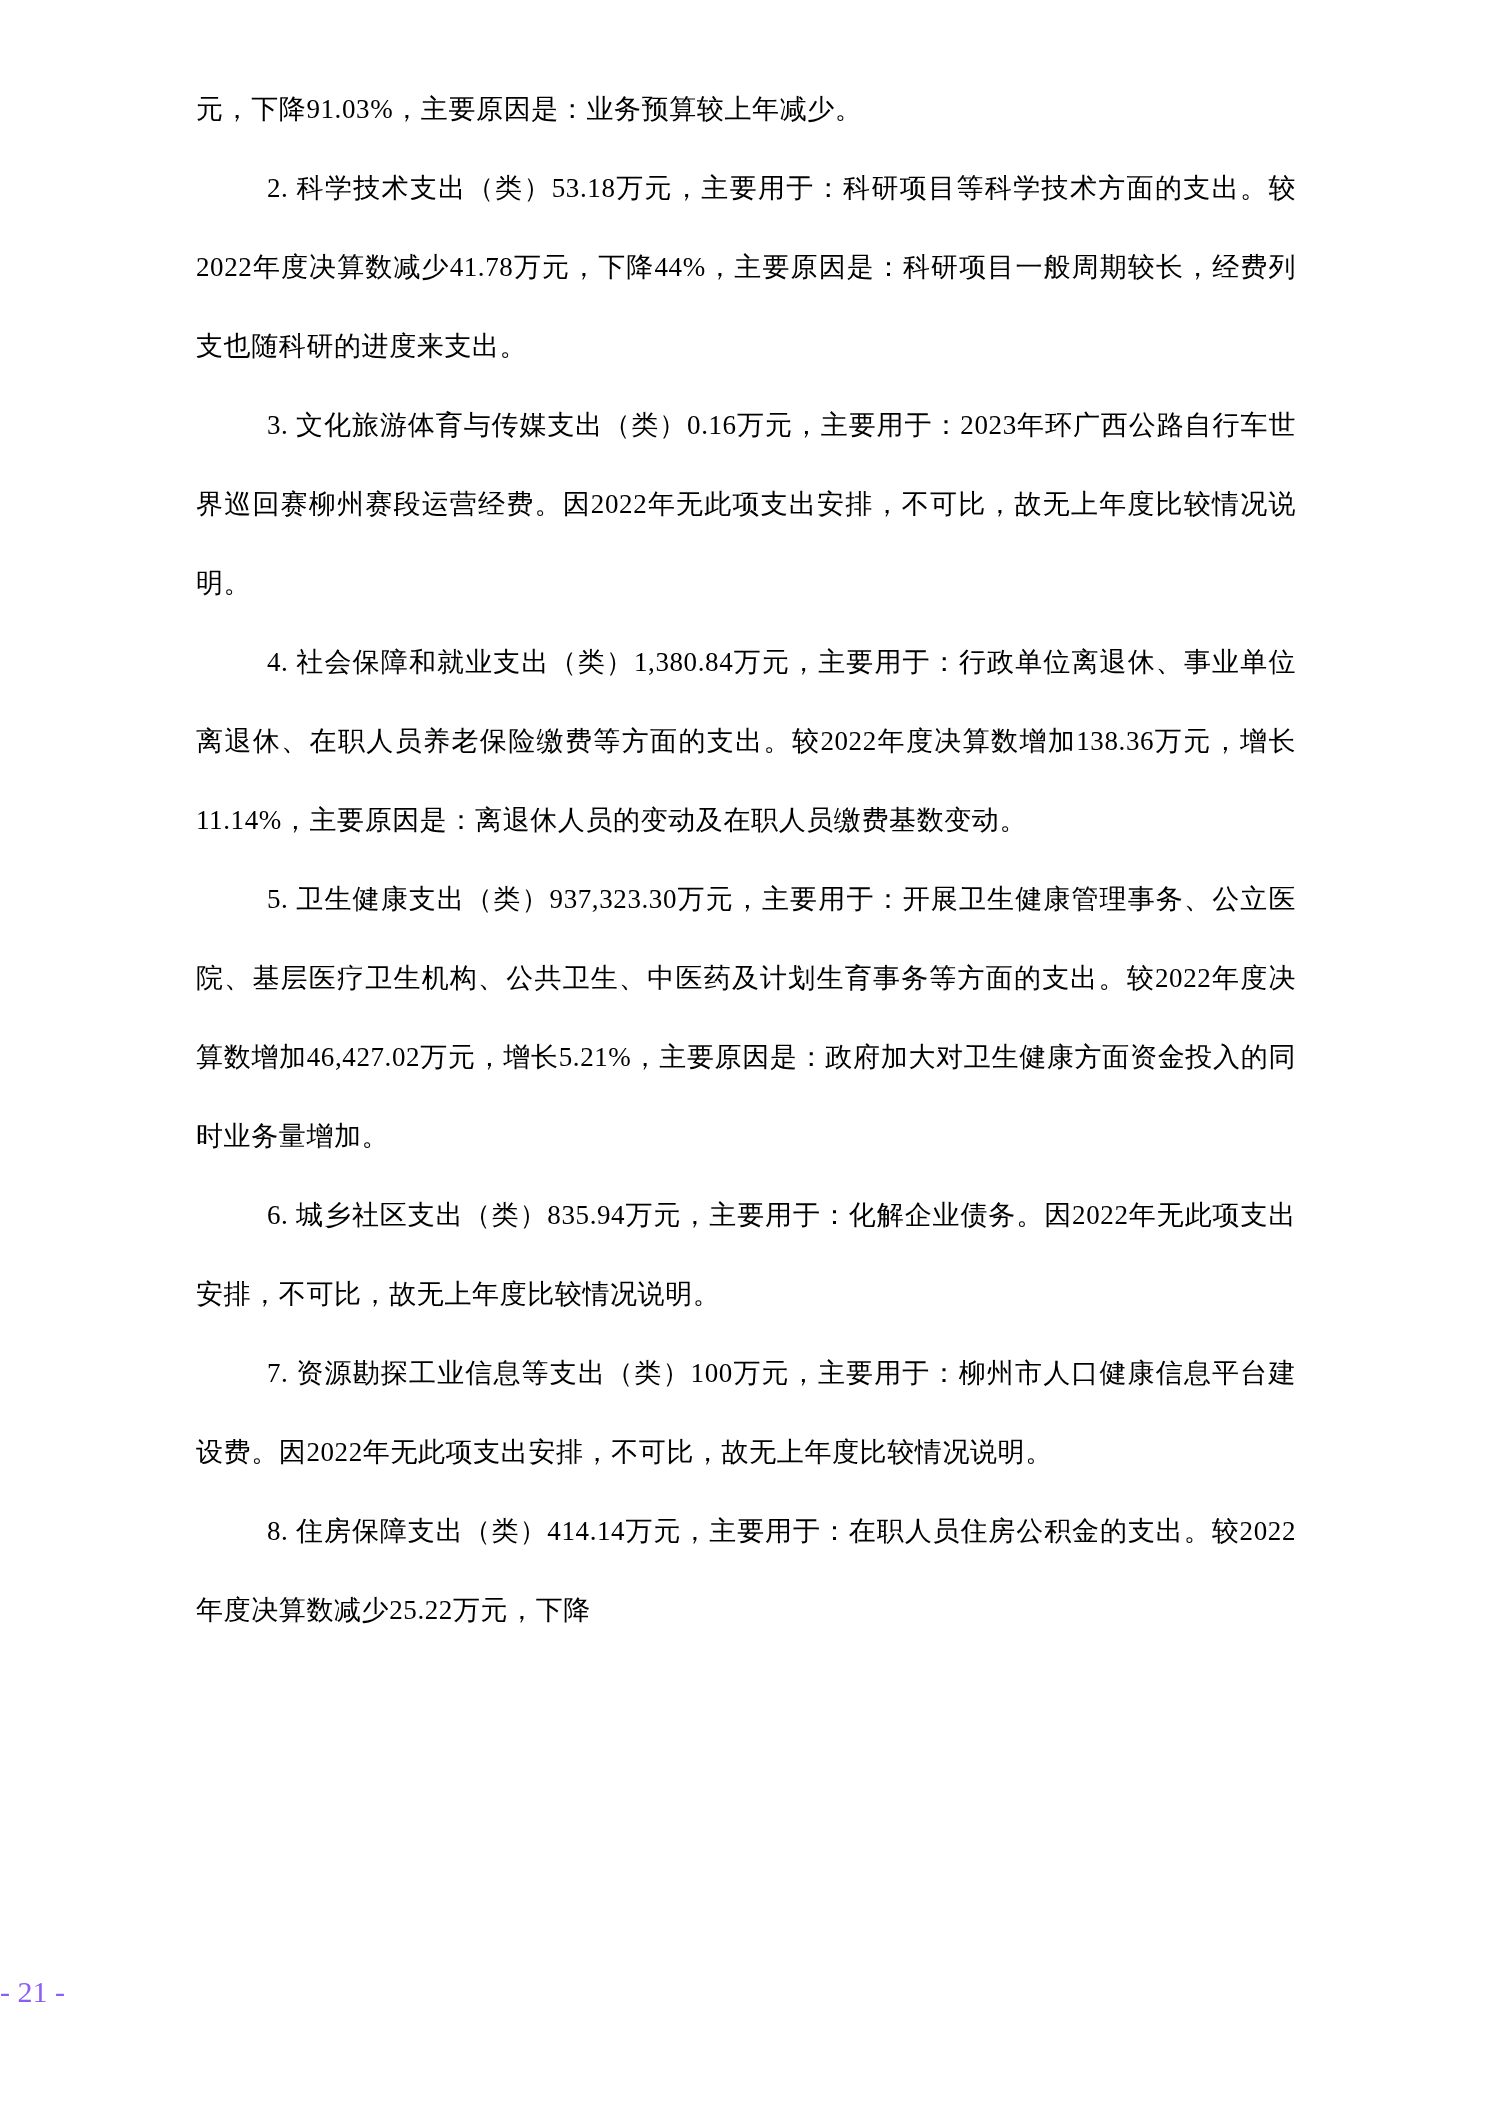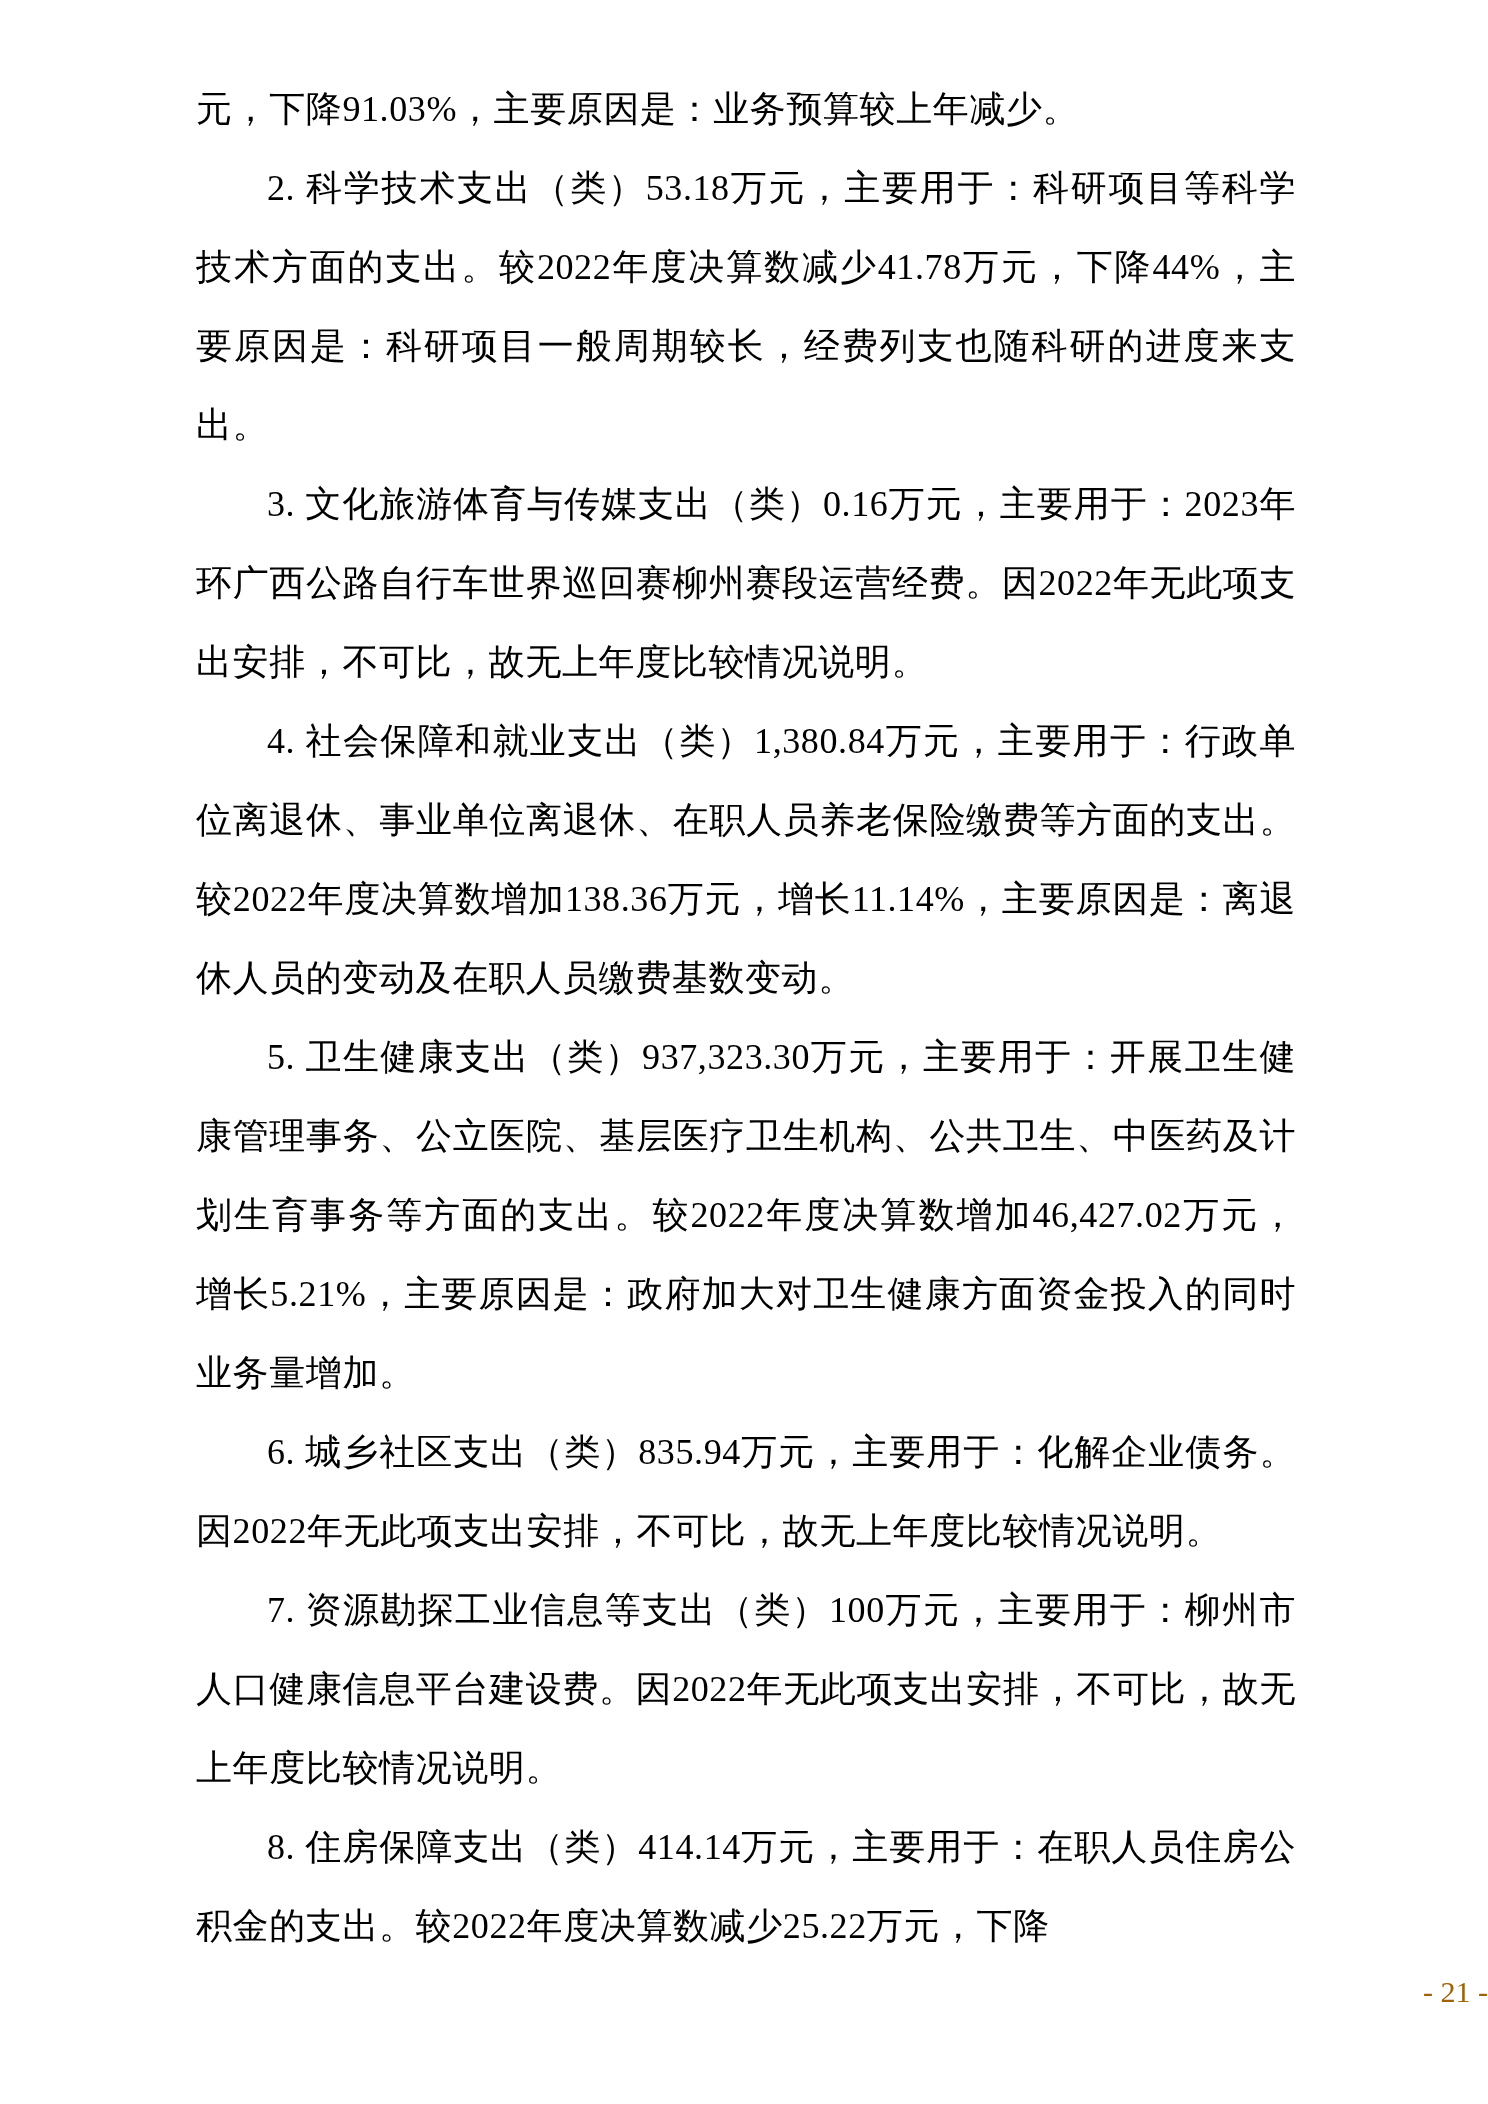--- a/index.html
+++ b/index.html
@@ -17,40 +17,40 @@
     color: #000000;
     overflow: hidden;
   }
   .content {
     position: absolute;
     left: 196px;
     top: 70px;
     width: 1100px;
   }
   .para {
-    font-size: 36px;
+    font-size: 27px;
     line-height: 79px;
     letter-spacing: 0.6px;
     text-align: justify;
     text-justify: inter-ideograph;
     margin: 0 0 0 0;
     white-space: pre-wrap;
   }
   .para.indent {
     text-indent: 71px;
   }
   .page-number {
     position: absolute;
     left: 0;
     right: 0;
     top: 1975px;
-    text-align: right;
+    text-align: left;
     font-size: 30px;
     font-family: "Liberation Serif", "DejaVu Serif", serif;
-    color: #a16207;
+    color: #8b5cf6;
   }
 </style>
 </head>
 <body>
 
 <div class="page">
   <div class="content">
 
     <p class="para">元，下降91.03%，主要原因是：业务预算较上年减少。</p>
 

